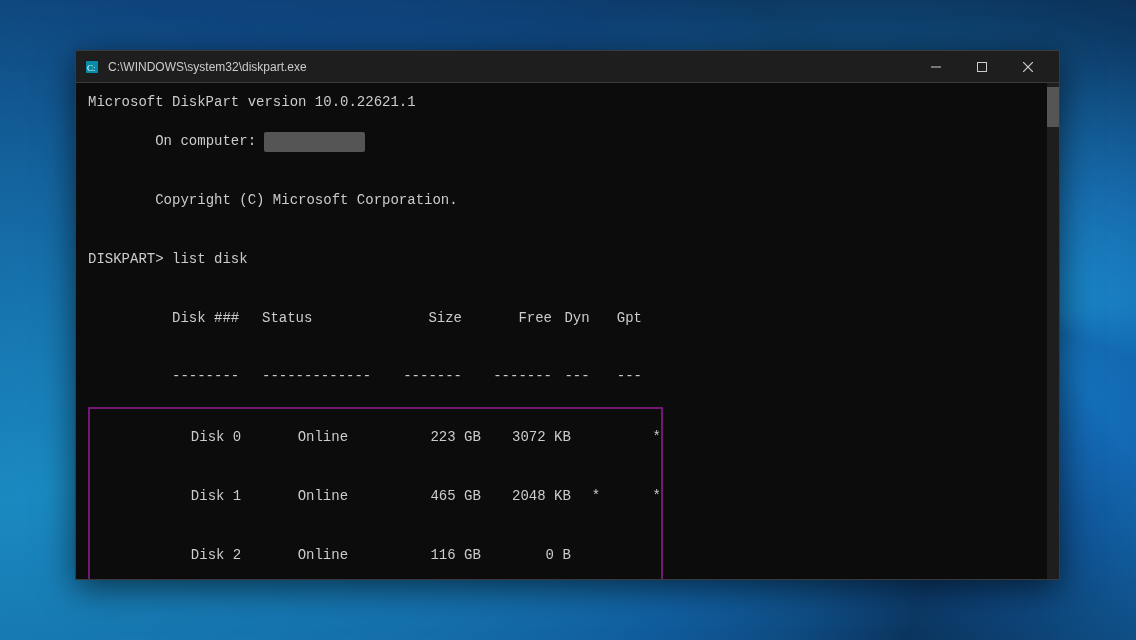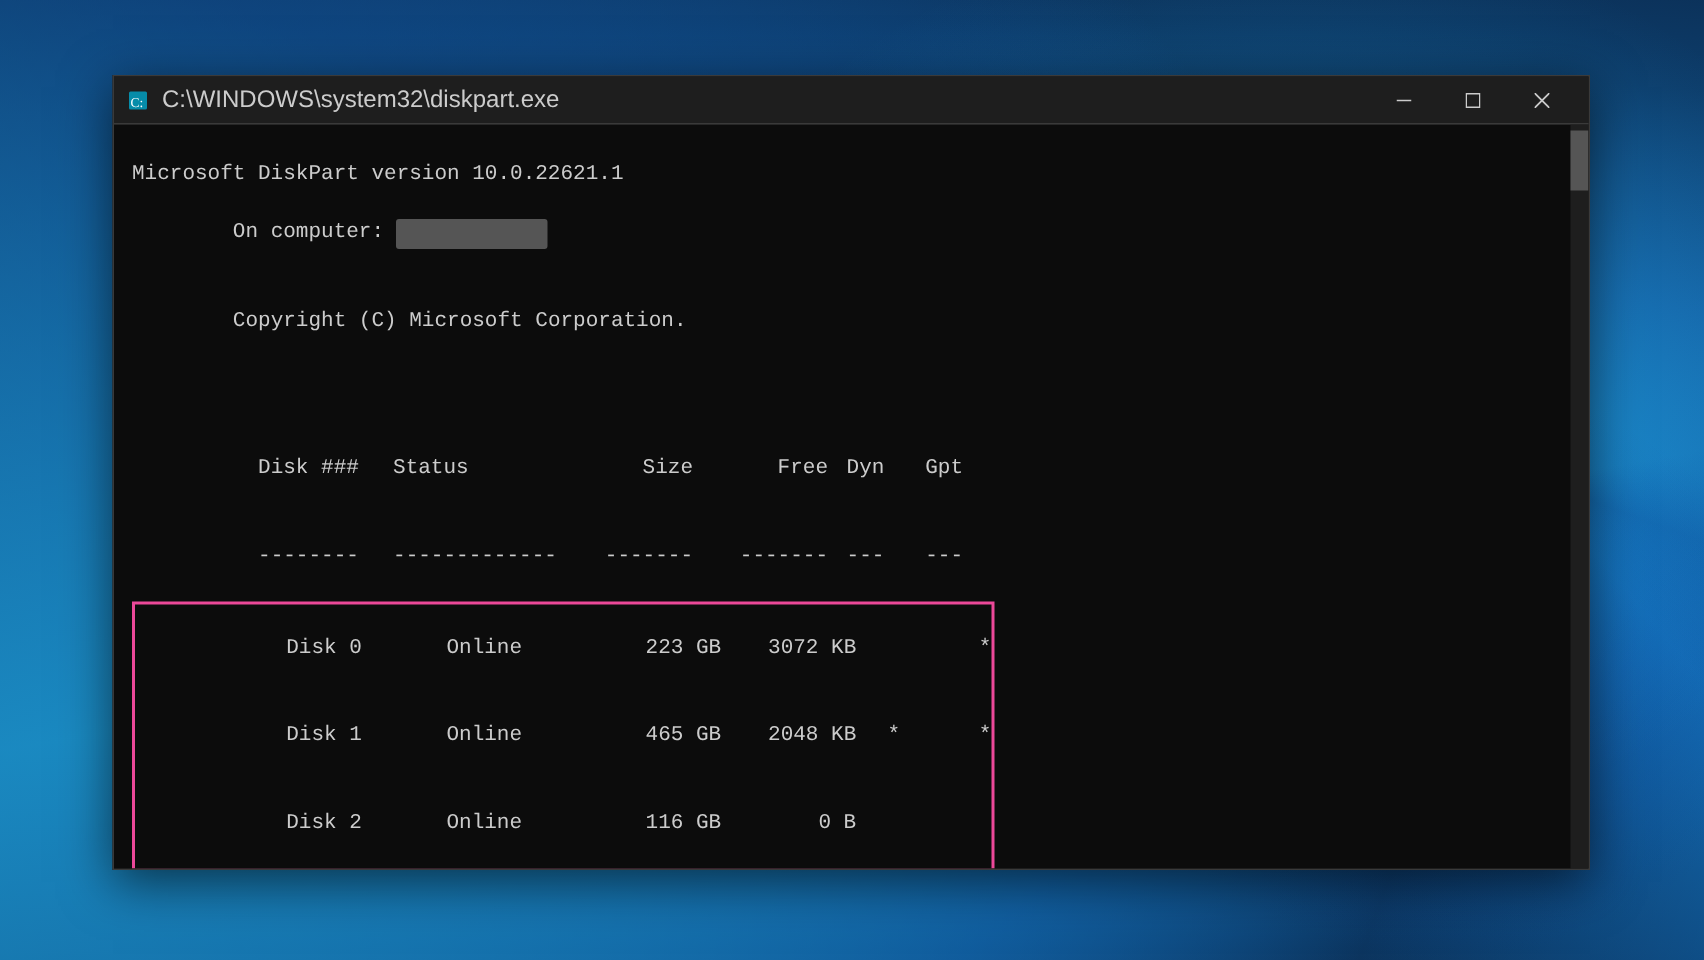--- a/index.html
+++ b/index.html
@@ -83,21 +83,21 @@
     }
 
     .titlebar-icon svg {
       width: 16px;
       height: 16px;
     }
 
     .titlebar-title {
       flex: 1;
       color: #cccccc;
-      font-size: 16px;
+      font-size: 12px;
       font-family: 'Segoe UI', sans-serif;
     }
 
     .titlebar-controls {
       display: flex;
       gap: 0;
     }
 
     .titlebar-btn {
       width: 46px;
@@ -125,21 +125,20 @@
 
     .terminal {
       flex: 1;
       background: #0c0c0c;
       color: #cccccc;
       font-family: 'Consolas', 'Courier New', monospace;
       font-size: 14px;
       line-height: 1.4;
       padding: 10px 12px;
       overflow: hidden;
-      margin-top: 14px;
     }
 
     .scrollbar {
       width: 12px;
       background: #1e1e1e;
       position: relative;
       flex-shrink: 0;
     }
 
     .scrollbar-thumb {
@@ -205,30 +204,31 @@
   <div class="window-body">
     <div class="terminal">
       <div class="terminal-line">Microsoft DiskPart version 10.0.22621.1</div>
       <div class="terminal-line">
         <span>On computer: </span><span class="redacted">&nbsp;&nbsp;&nbsp;&nbsp;&nbsp;&nbsp;&nbsp;&nbsp;&nbsp;&nbsp;&nbsp;&nbsp;</span>
       </div>
       <div class="terminal-line">
         <span>Copyright (C) Microsoft Corporation.</span>
       </div>
       <div class="terminal-line">&nbsp;</div>
+      <div class="terminal-line">DISKPART&gt; list disk</div>
       <div class="terminal-line">&nbsp;</div>
       
       <div class="terminal-line">
         &nbsp;&nbsp;<span style="display:inline-block;width:90px">Disk ###</span><span style="display:inline-block;width:120px">Status</span><span style="display:inline-block;width:80px;text-align:right">Size</span><span style="display:inline-block;width:90px;text-align:right">Free</span><span style="display:inline-block;width:50px;text-align:center">Dyn</span><span style="display:inline-block;width:40px;text-align:right">Gpt</span>
       </div>
       <div class="terminal-line">
         &nbsp;&nbsp;<span style="display:inline-block;width:90px">--------</span><span style="display:inline-block;width:120px">-------------</span><span style="display:inline-block;width:80px;text-align:right">-------</span><span style="display:inline-block;width:90px;text-align:right">-------</span><span style="display:inline-block;width:50px;text-align:center">---</span><span style="display:inline-block;width:40px;text-align:right">---</span>
       </div>
       
-      <div style="border: 2px solid #ec4899; display: inline-block; padding: 0 0;">
+      <div style="border: 2px solid #701a75; display: inline-block; padding: 0 0;">
         <div class="terminal-line">
           &nbsp;&nbsp;<span style="display:inline-block;width:90px">Disk 0</span><span style="display:inline-block;width:120px">  Online</span><span style="display:inline-block;width:80px;text-align:right">223 GB</span><span style="display:inline-block;width:90px;text-align:right">3072 KB</span><span style="display:inline-block;width:50px;text-align:center">&nbsp;</span><span style="display:inline-block;width:40px;text-align:right">*</span>
         </div>
         <div class="terminal-line">
           &nbsp;&nbsp;<span style="display:inline-block;width:90px">Disk 1</span><span style="display:inline-block;width:120px">  Online</span><span style="display:inline-block;width:80px;text-align:right">465 GB</span><span style="display:inline-block;width:90px;text-align:right">2048 KB</span><span style="display:inline-block;width:50px;text-align:center">*</span><span style="display:inline-block;width:40px;text-align:right">*</span>
         </div>
         <div class="terminal-line">
           &nbsp;&nbsp;<span style="display:inline-block;width:90px">Disk 2</span><span style="display:inline-block;width:120px">  Online</span><span style="display:inline-block;width:80px;text-align:right">116 GB</span><span style="display:inline-block;width:90px;text-align:right">0 B</span><span style="display:inline-block;width:50px;text-align:center">&nbsp;</span><span style="display:inline-block;width:40px;text-align:right">&nbsp;</span>
         </div>
       </div>

